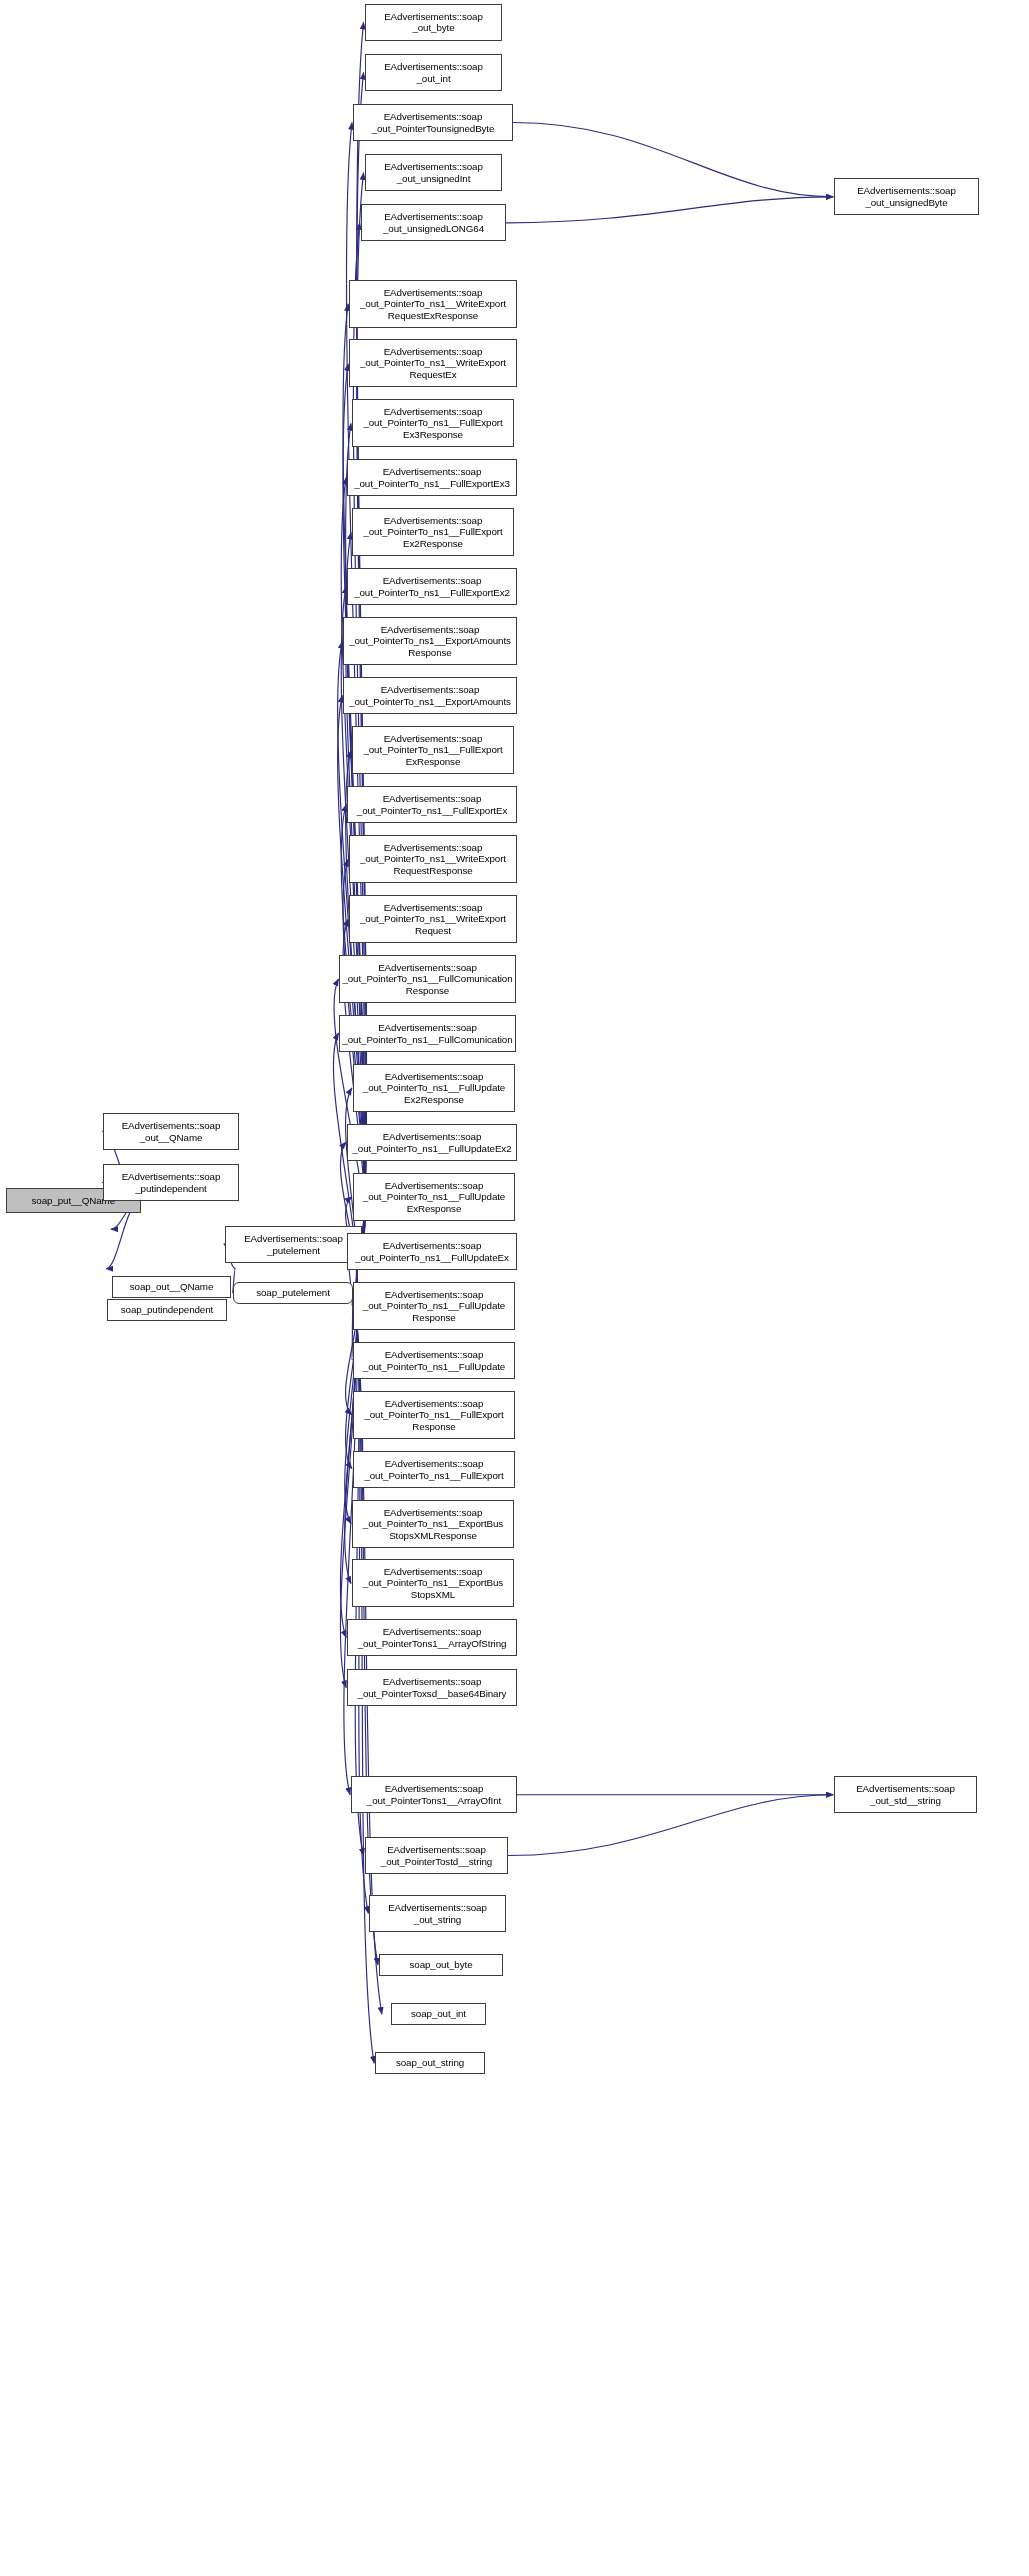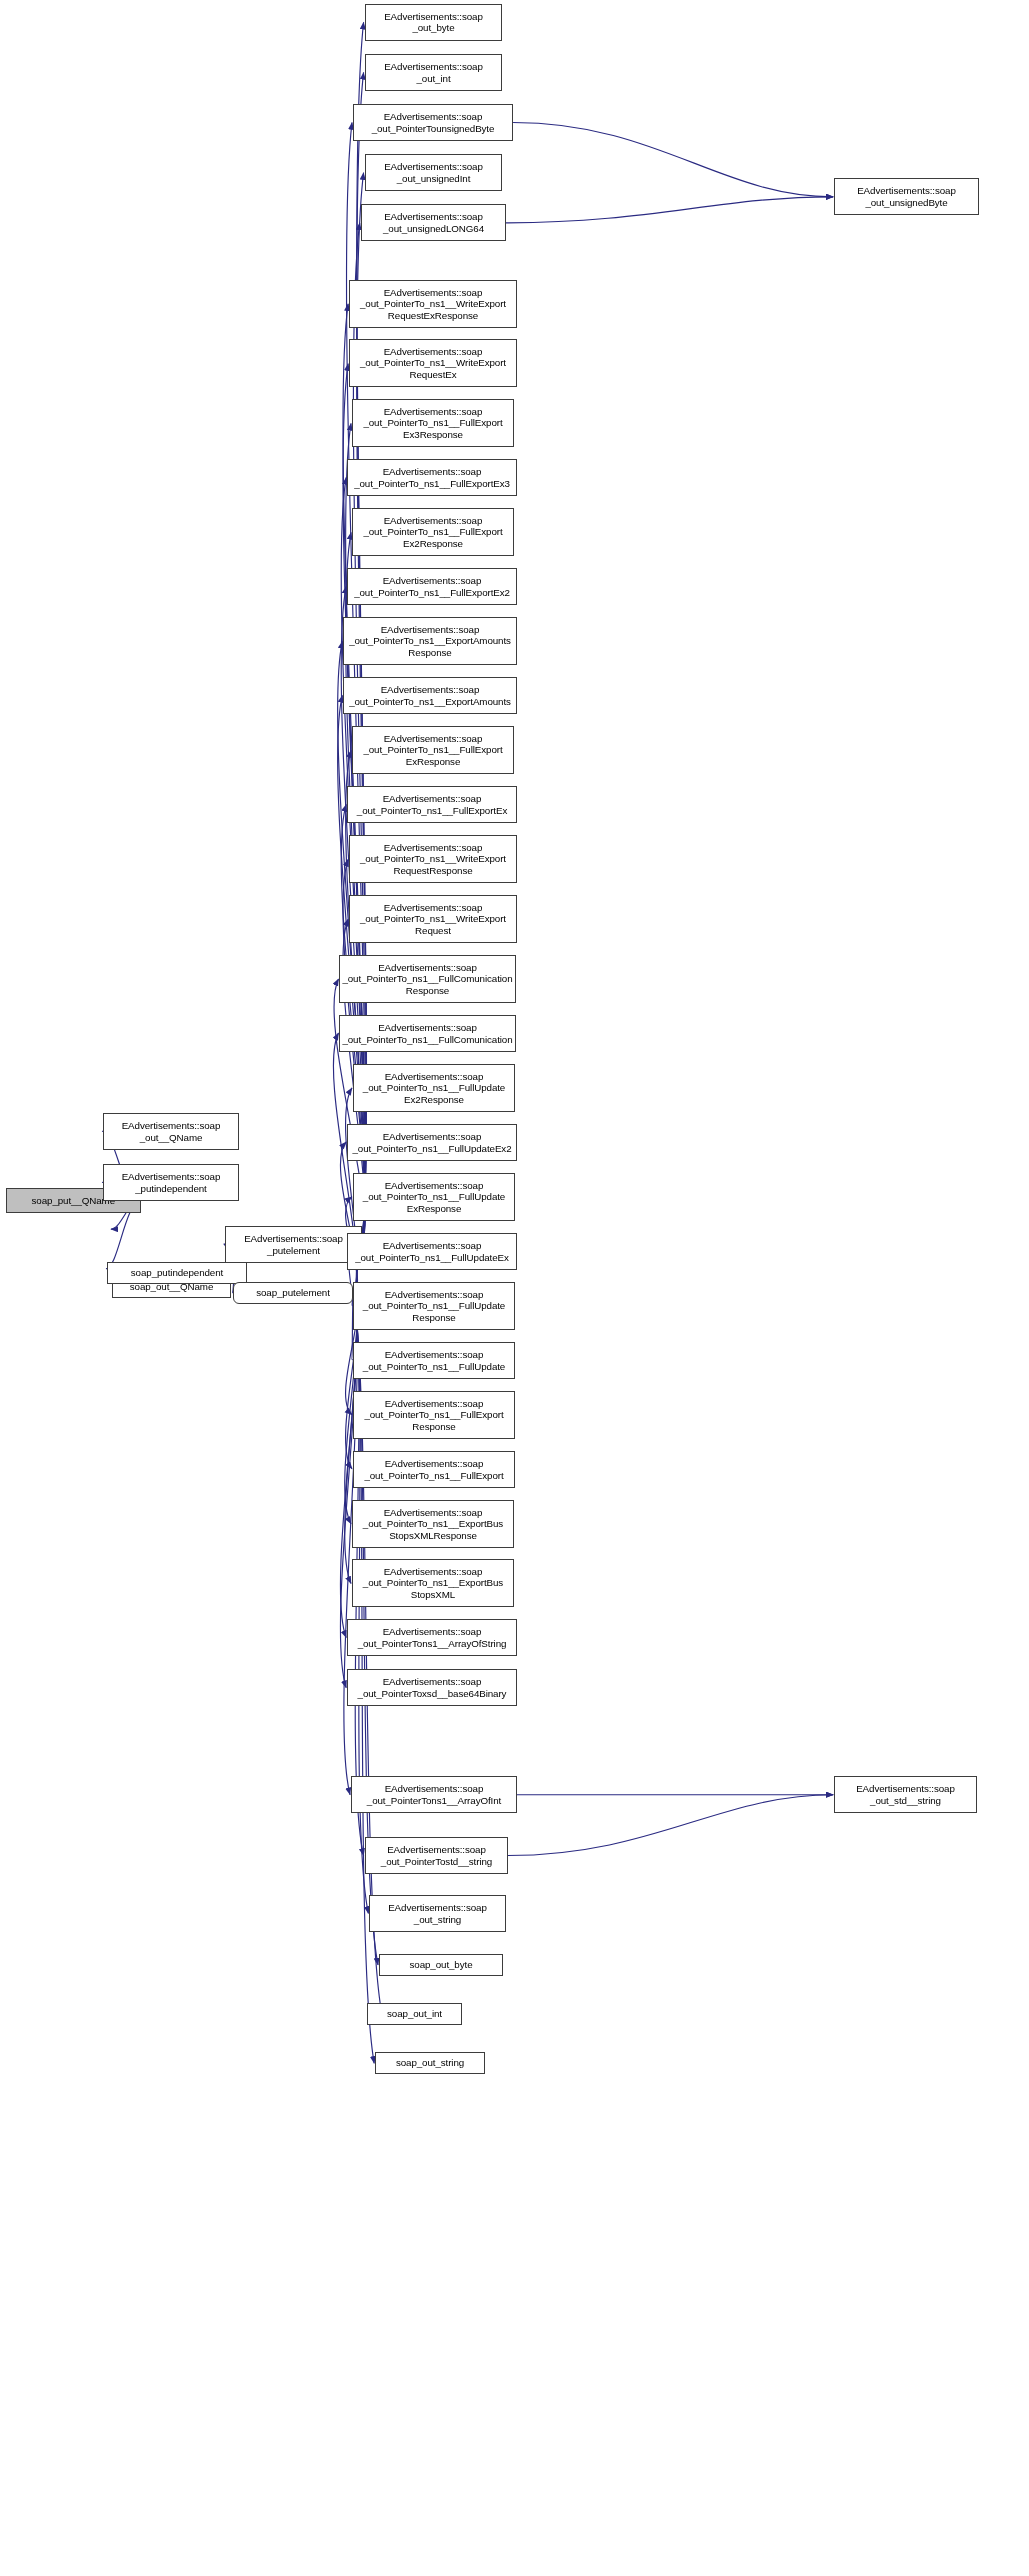--- a/index.html
+++ b/index.html
@@ -101,21 +101,21 @@
         <path d="M526,1924 C678.1,1924 745.7,1861 864,1861" fill="none" stroke="#2a2a82" stroke-width="1.2" marker-end="url(#arrow)"></path>
       </g>
   </svg>
   <div id="node-layer">
       <div class="node root" style="left: 5.8px; top: 1188px; width: 135px; height: 25px;"><span class="lbl">soap_put__QName</span></div>
       <div class="node" style="left: 103px; top: 1113px; width: 136px; height: 37px;"><span class="lbl">EAdvertisements::soap
 _out__QName</span></div>
       <div class="node" style="left: 103px; top: 1164px; width: 136px; height: 37px;"><span class="lbl">EAdvertisements::soap
 _putindependent</span></div>
       <div class="node" style="left: 112px; top: 1276px; width: 119px; height: 22px;"><span class="lbl">soap_out__QName</span></div>
-      <div class="node" style="left: 107px; top: 1262px; width: 140px; height: 22px;"><span class="lbl">soap_putindependent</span></div>
+      <div class="node" style="left: 107px; top: 1299px; width: 120px; height: 22px;"><span class="lbl">soap_putindependent</span></div>
       <div class="node" style="left: 225px; top: 1226px; width: 137px; height: 37px;"><span class="lbl">EAdvertisements::soap
 _putelement</span></div>
       <div class="node" style="left: 233px; top: 1282px; width: 120px; height: 22px; border-radius: 6px;"><span class="lbl">soap_putelement</span></div>
       <div class="node" style="left: 365px; top: 3.9px; width: 137px; height: 37px;"><span class="lbl">EAdvertisements::soap
 _out_byte</span></div>
       <div class="node" style="left: 365px; top: 54px; width: 137px; height: 37px;"><span class="lbl">EAdvertisements::soap
 _out_int</span></div>
       <div class="node" style="left: 353px; top: 104px; width: 160px; height: 37px;"><span class="lbl">EAdvertisements::soap
 _out_PointerTounsignedByte</span></div>
       <div class="node" style="left: 365px; top: 154px; width: 137px; height: 37px;"><span class="lbl">EAdvertisements::soap
@@ -191,19 +191,19 @@
 _out_PointerTons1__ArrayOfString</span></div>
       <div class="node" style="left: 347px; top: 1669px; width: 170px; height: 37px;"><span class="lbl">EAdvertisements::soap
 _out_PointerToxsd__base64Binary</span></div>
       <div class="node" style="left: 351px; top: 1776px; width: 166px; height: 37px;"><span class="lbl">EAdvertisements::soap
 _out_PointerTons1__ArrayOfInt</span></div>
       <div class="node" style="left: 365px; top: 1837px; width: 143px; height: 37px;"><span class="lbl">EAdvertisements::soap
 _out_PointerTostd__string</span></div>
       <div class="node" style="left: 369px; top: 1895px; width: 137px; height: 37px;"><span class="lbl">EAdvertisements::soap
 _out_string</span></div>
       <div class="node" style="left: 379px; top: 1954px; width: 124px; height: 22px;"><span class="lbl">soap_out_byte</span></div>
-      <div class="node" style="left: 367px; top: 2003px; width: 95px; height: 22px;"><span class="lbl">soap_out_int</span></div>
+      <div class="node" style="left: 391px; top: 2003px; width: 95px; height: 22px;"><span class="lbl">soap_out_int</span></div>
       <div class="node" style="left: 375px; top: 2052px; width: 110px; height: 22px;"><span class="lbl">soap_out_string</span></div>
       <div class="node" style="left: 834px; top: 1776px; width: 143px; height: 37px;"><span class="lbl">EAdvertisements::soap
 _out_std__string</span></div>
     </div>
 </div>
 
 
 </body></html>

